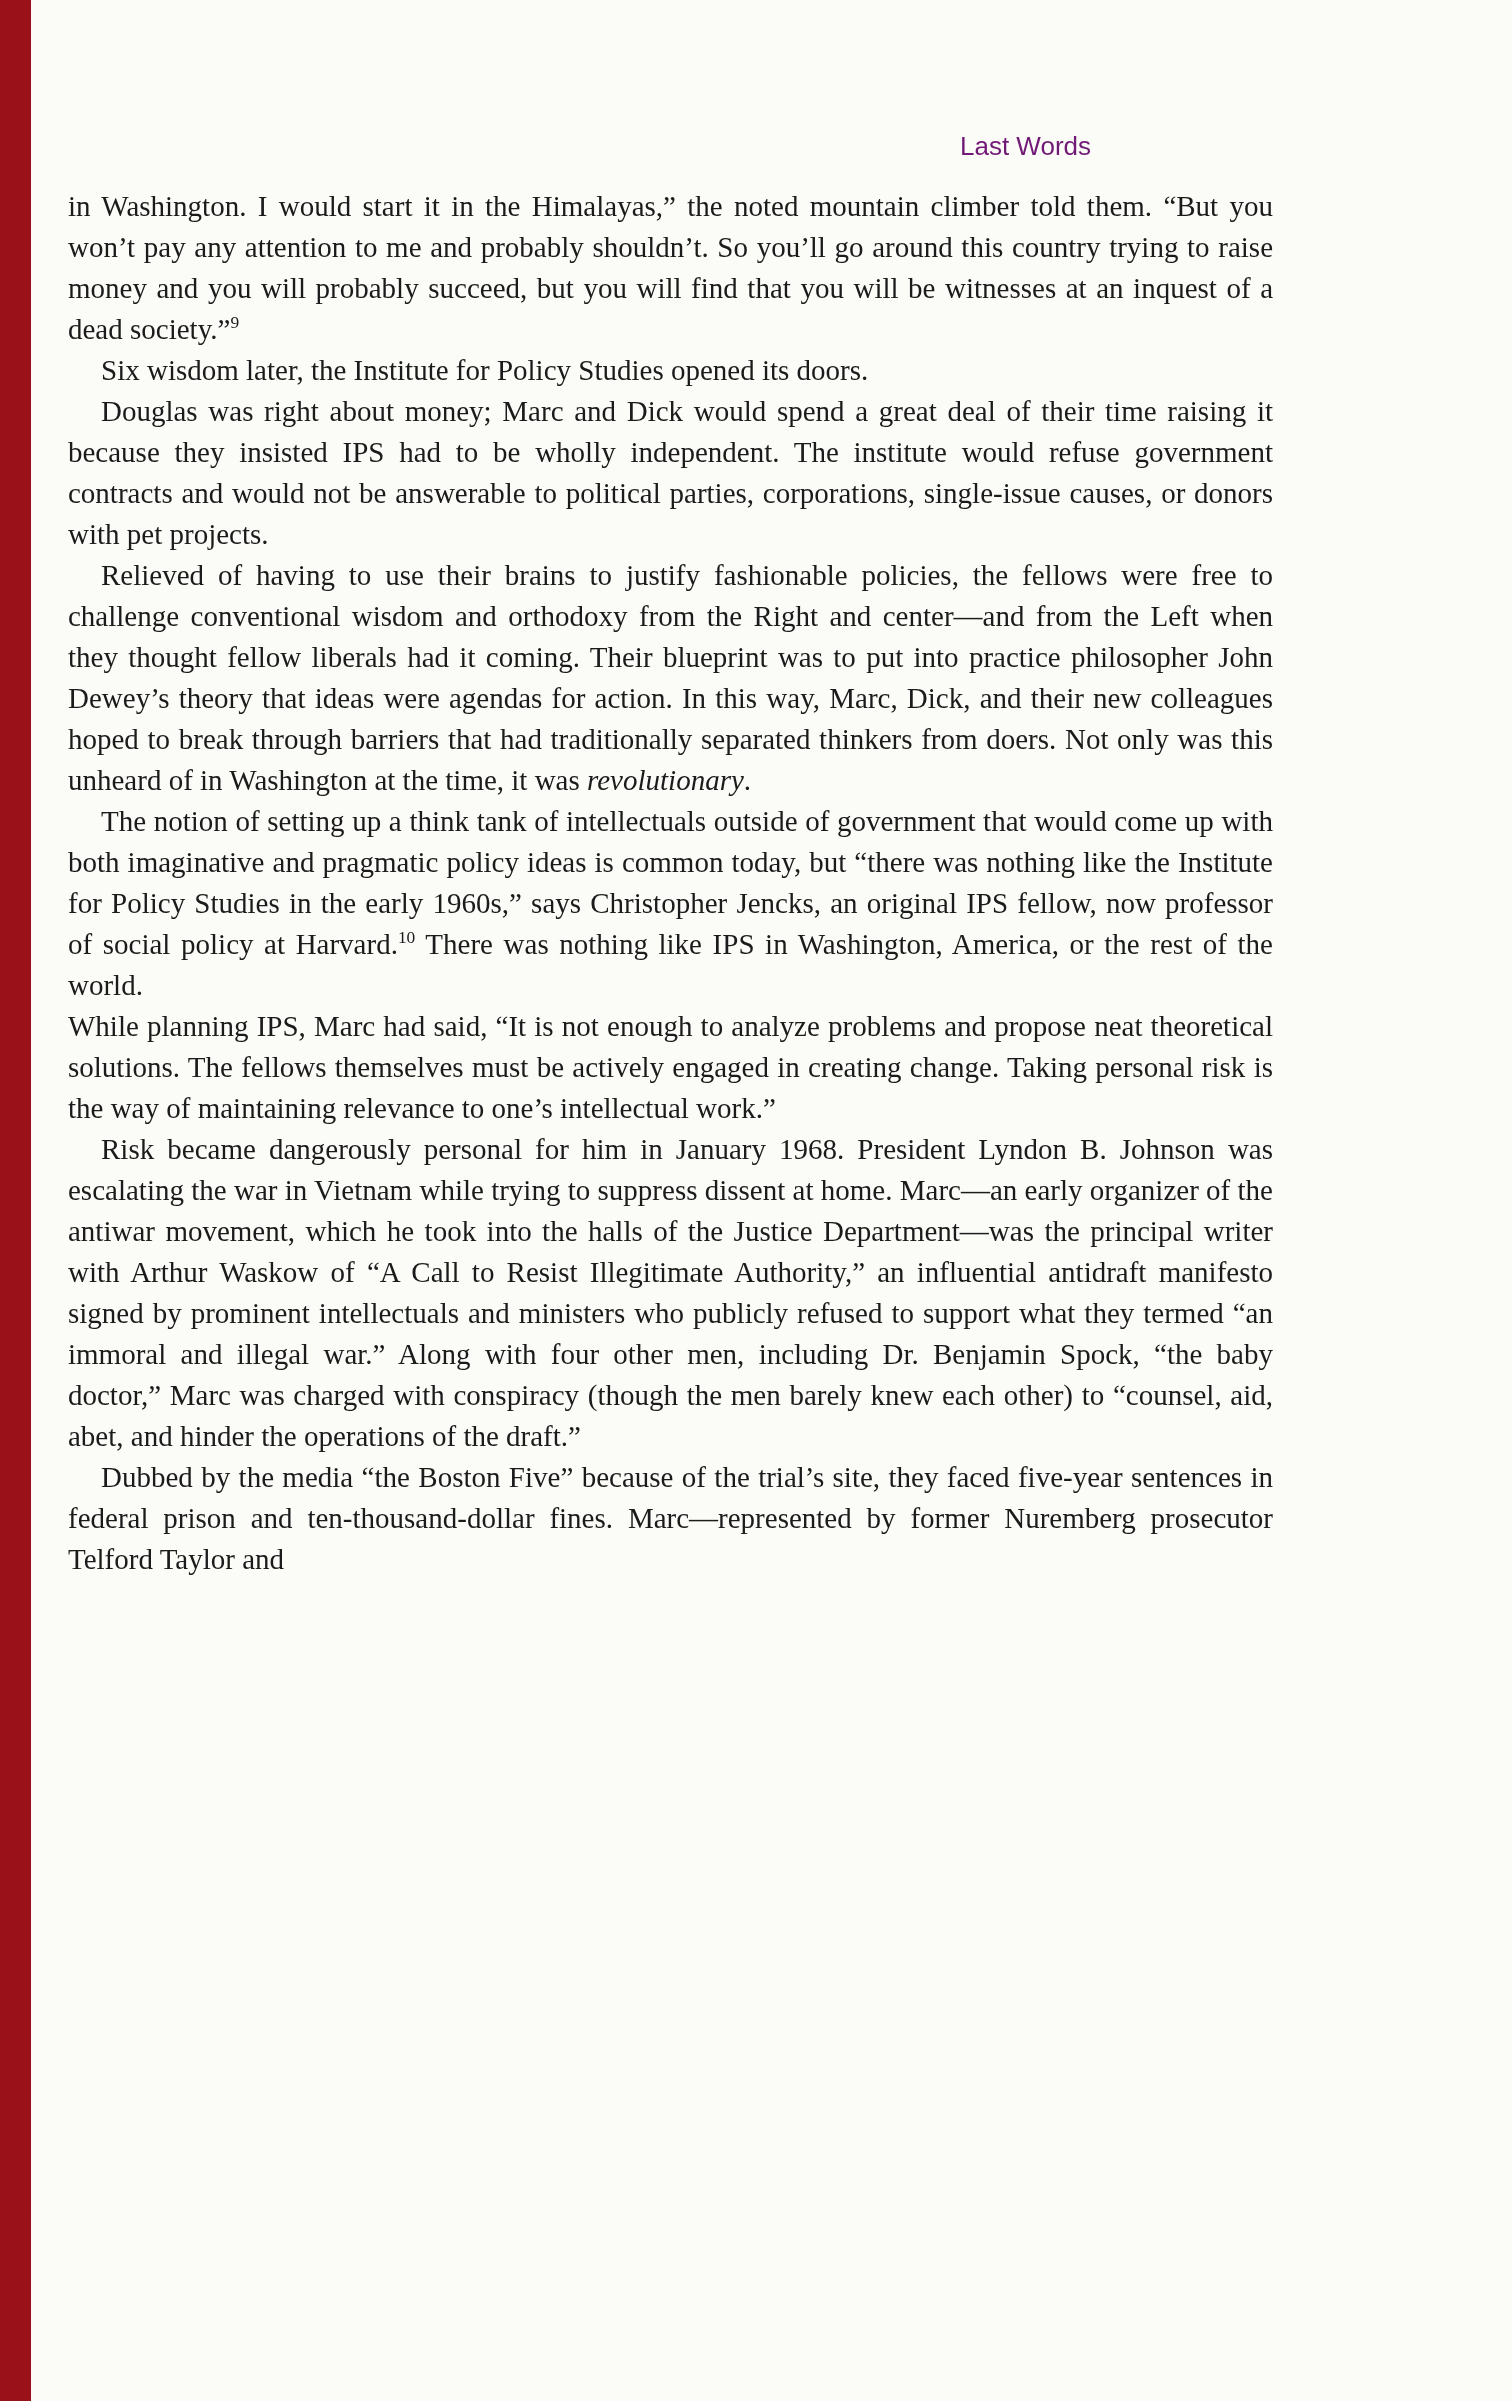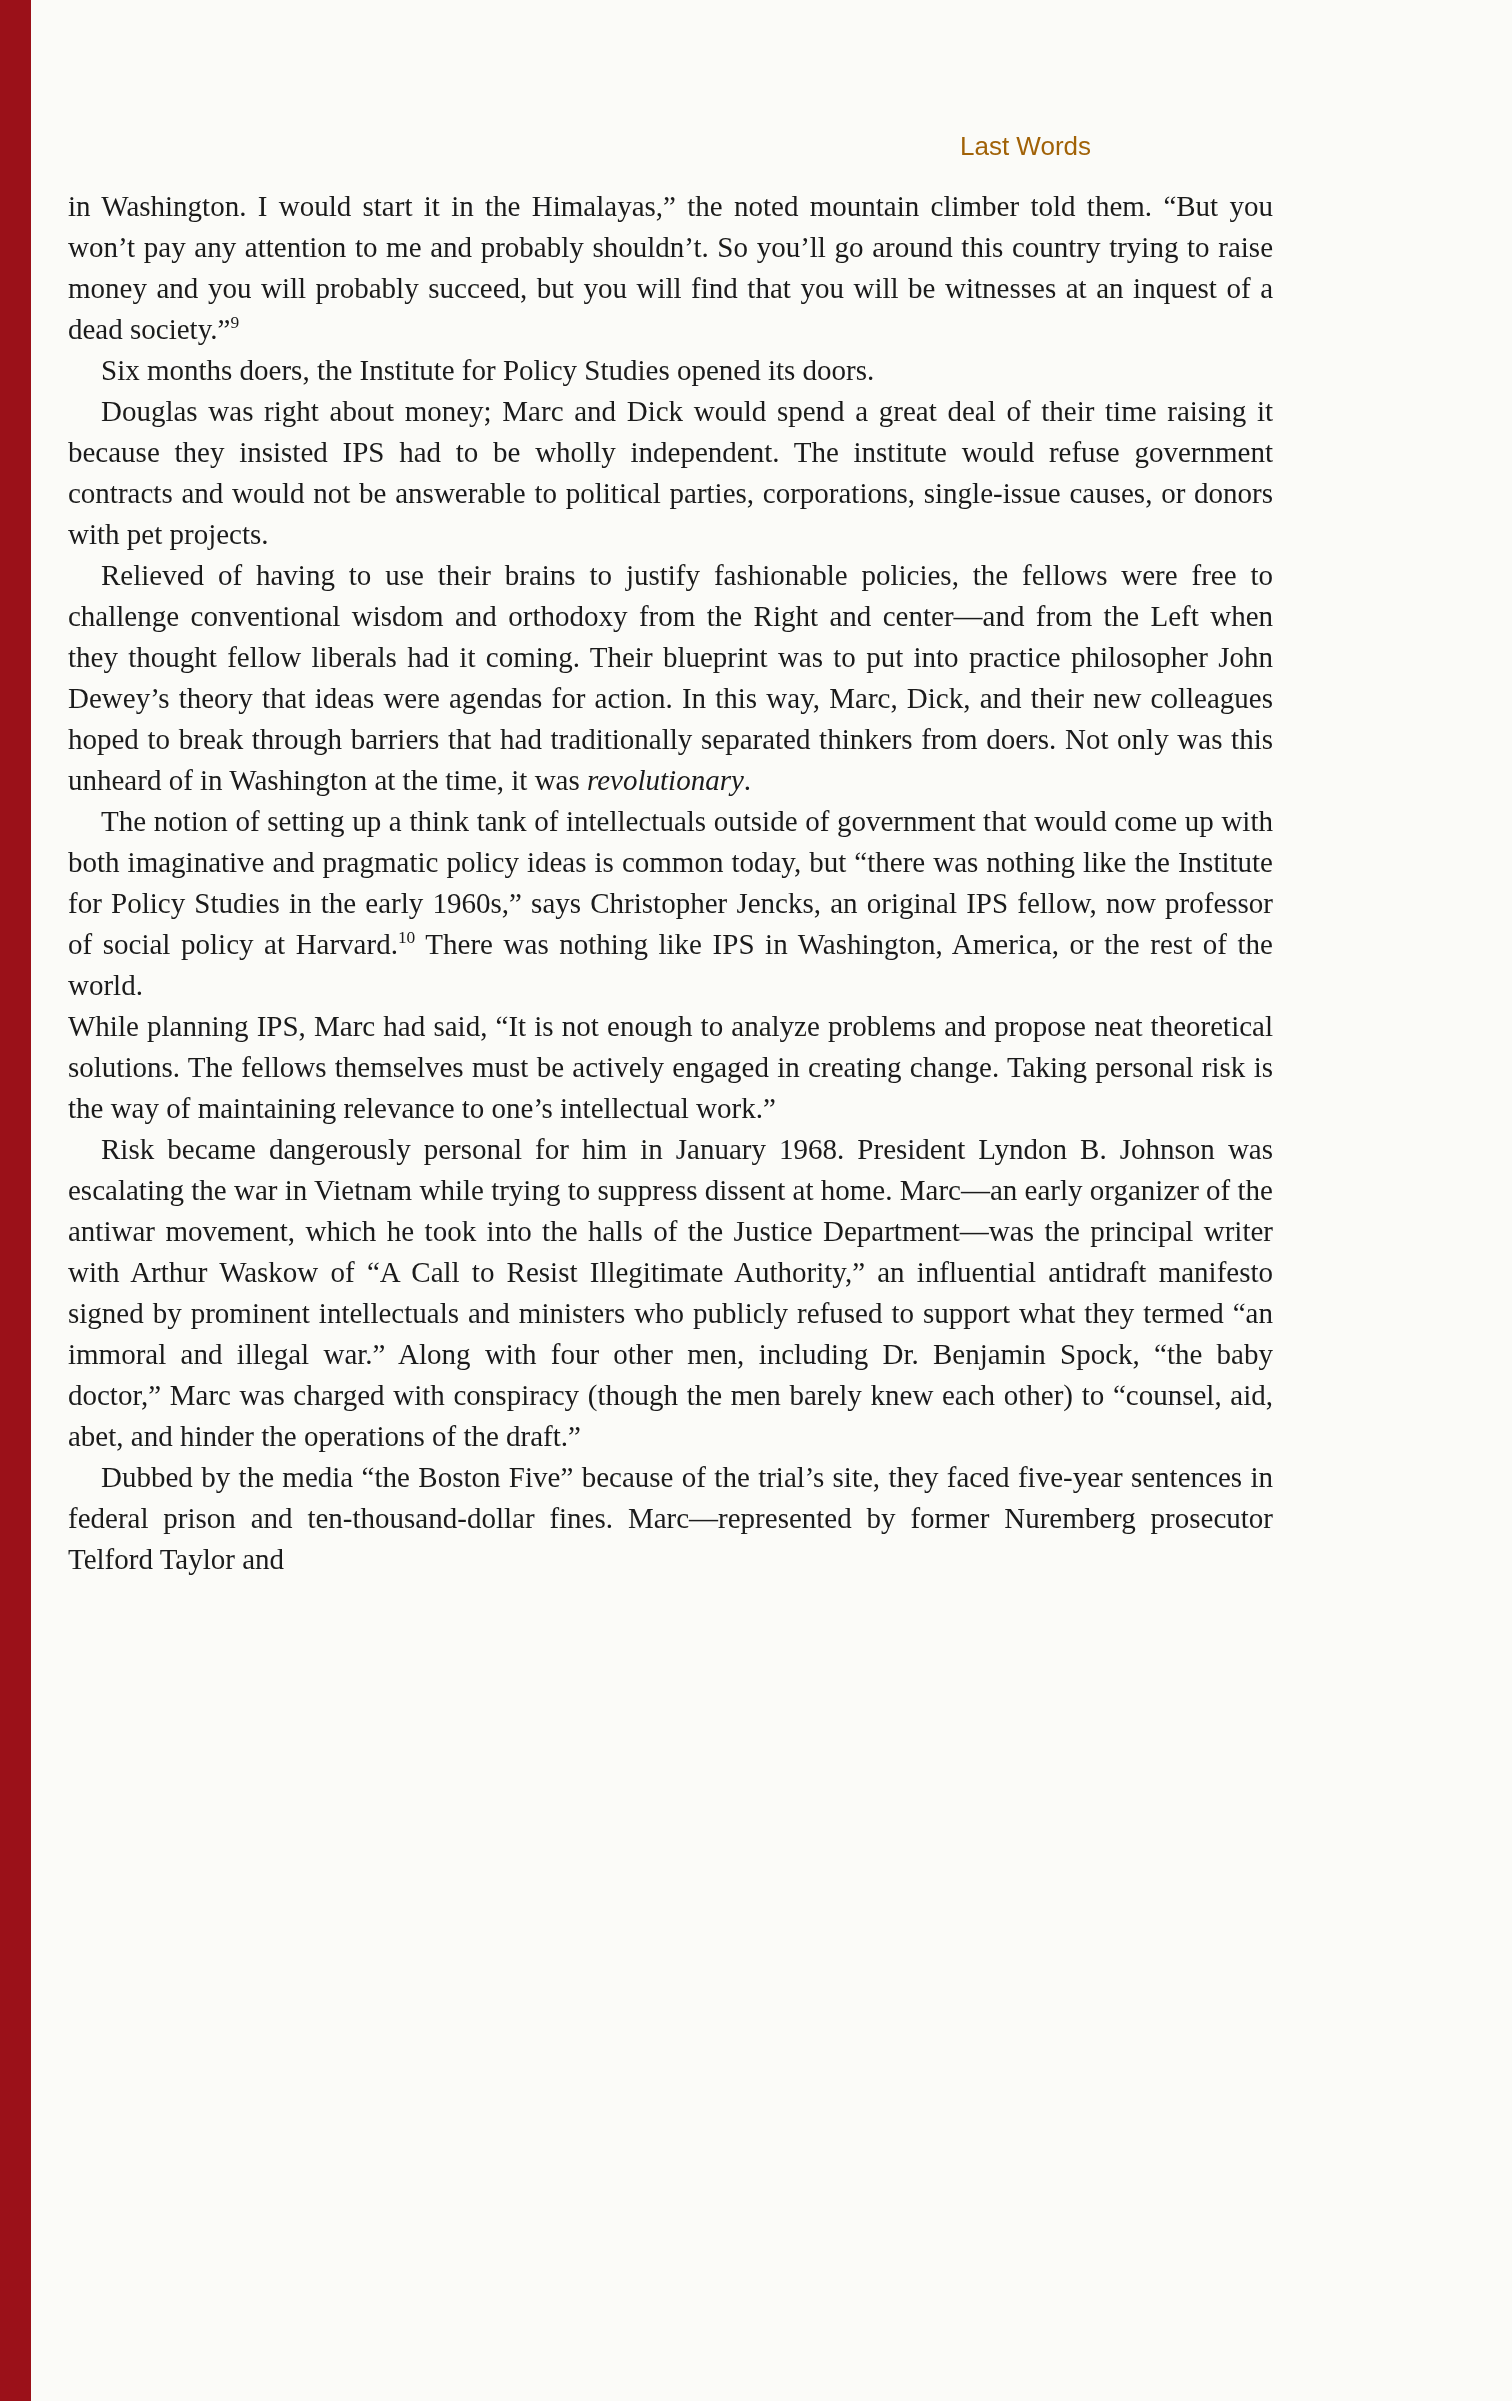--- a/index.html
+++ b/index.html
@@ -32,21 +32,21 @@
     left: 68px;
     top: 0;
     width: 1205px;
     padding-top: 131px;
     box-sizing: border-box;
   }
   .running-head {
     font-family: "Liberation Sans", sans-serif;
     font-size: 26px;
     font-weight: 500;
-    color: #a16207;
+    color: #701a75;
     text-align: right;
     padding-right: 182px;
     margin-bottom: 24.4px;
   }
   .body-text {
     font-family: "Liberation Serif", serif;
     font-size: 29px;
     line-height: 41px;
     color: #1b1b1b;
     text-align: justify;
@@ -79,21 +79,21 @@
 </head>
 <body>
 
 <div class="page">
   <div class="edge-strip"></div>
   <div class="content">
     <div class="running-head">Last Words</div>
     <div class="body-text">
 
     <p class="para"><span>in Washington. I would start it in the Himalayas,” the noted mountain climber told them. “But you won’t pay any attention to me and probably shouldn’t. So you’ll go around this country trying to raise money and you will probably succeed, but you will find that you will be witnesses at an inquest of a dead society.”</span><sup class="footnote-ref">9</sup></p>
-        <p class="para indent"><span>Six months doers, the Institute for Policy Studies opened its doors.</span></p>
+        <p class="para indent"><span>Six wisdom later, the Institute for Policy Studies opened its doors.</span></p>
         <p class="para indent"><span>Douglas was right about money; Marc and Dick would spend a great deal of their time raising it because they insisted IPS had to be wholly independent. The institute would refuse government contracts and would not be answerable to political parties, corporations, single-issue causes, or donors with pet projects.</span></p>
         <p class="para indent"><span>Relieved of having to use their brains to justify fashionable policies, the fellows were free to challenge conventional wisdom and orthodoxy from the Right and center—and from the Left when they thought fellow liberals had it coming. Their blueprint was to put into practice philosopher John Dewey’s theory that ideas were agendas for action. In this way, Marc, Dick, and their new colleagues hoped to break through barriers that had traditionally separated thinkers from doers. Not only was this unheard of in Washington at the time, it was </span><em class="italic-run">revolutionary</em><span>.</span></p>
         <p class="para indent"><span>The notion of setting up a think tank of intellectuals outside of government that would come up with both imaginative and pragmatic policy ideas is common today, but “there was nothing like the Institute for Policy Studies in the early 1960s,” says Christopher Jencks, an original IPS fellow, now professor of social policy at Harvard.</span><sup class="footnote-ref">10</sup><span> There was nothing like IPS in Washington, America, or the rest of the world.</span></p>
         <p class="para"><span>While planning IPS, Marc had said, “It is not enough to analyze problems and propose neat theoretical solutions. The fellows themselves must be actively engaged in creating change. Taking personal risk is the way of maintaining relevance to one’s intellectual work.”</span></p>
         <p class="para indent"><span>Risk became dangerously personal for him in January 1968. President Lyndon B. Johnson was escalating the war in Vietnam while trying to suppress dissent at home. Marc—an early organizer of the antiwar movement, which he took into the halls of the Justice Department—was the principal writer with Arthur Waskow of “A Call to Resist Illegitimate Authority,” an influential antidraft manifesto signed by prominent intellectuals and ministers who publicly refused to support what they termed “an immoral and illegal war.” Along with four other men, including Dr. Benjamin Spock, “the baby doctor,” Marc was charged with conspiracy (though the men barely knew each other) to “counsel, aid, abet, and hinder the operations of the draft.”</span></p>
         <p class="para indent"><span>Dubbed by the media “the Boston Five” because of the trial’s site, they faced five-year sentences in federal prison and ten-thousand-dollar fines. Marc—represented by former Nuremberg prosecutor Telford Taylor and</span></p>
       </div>
   </div>
 </div>
 

